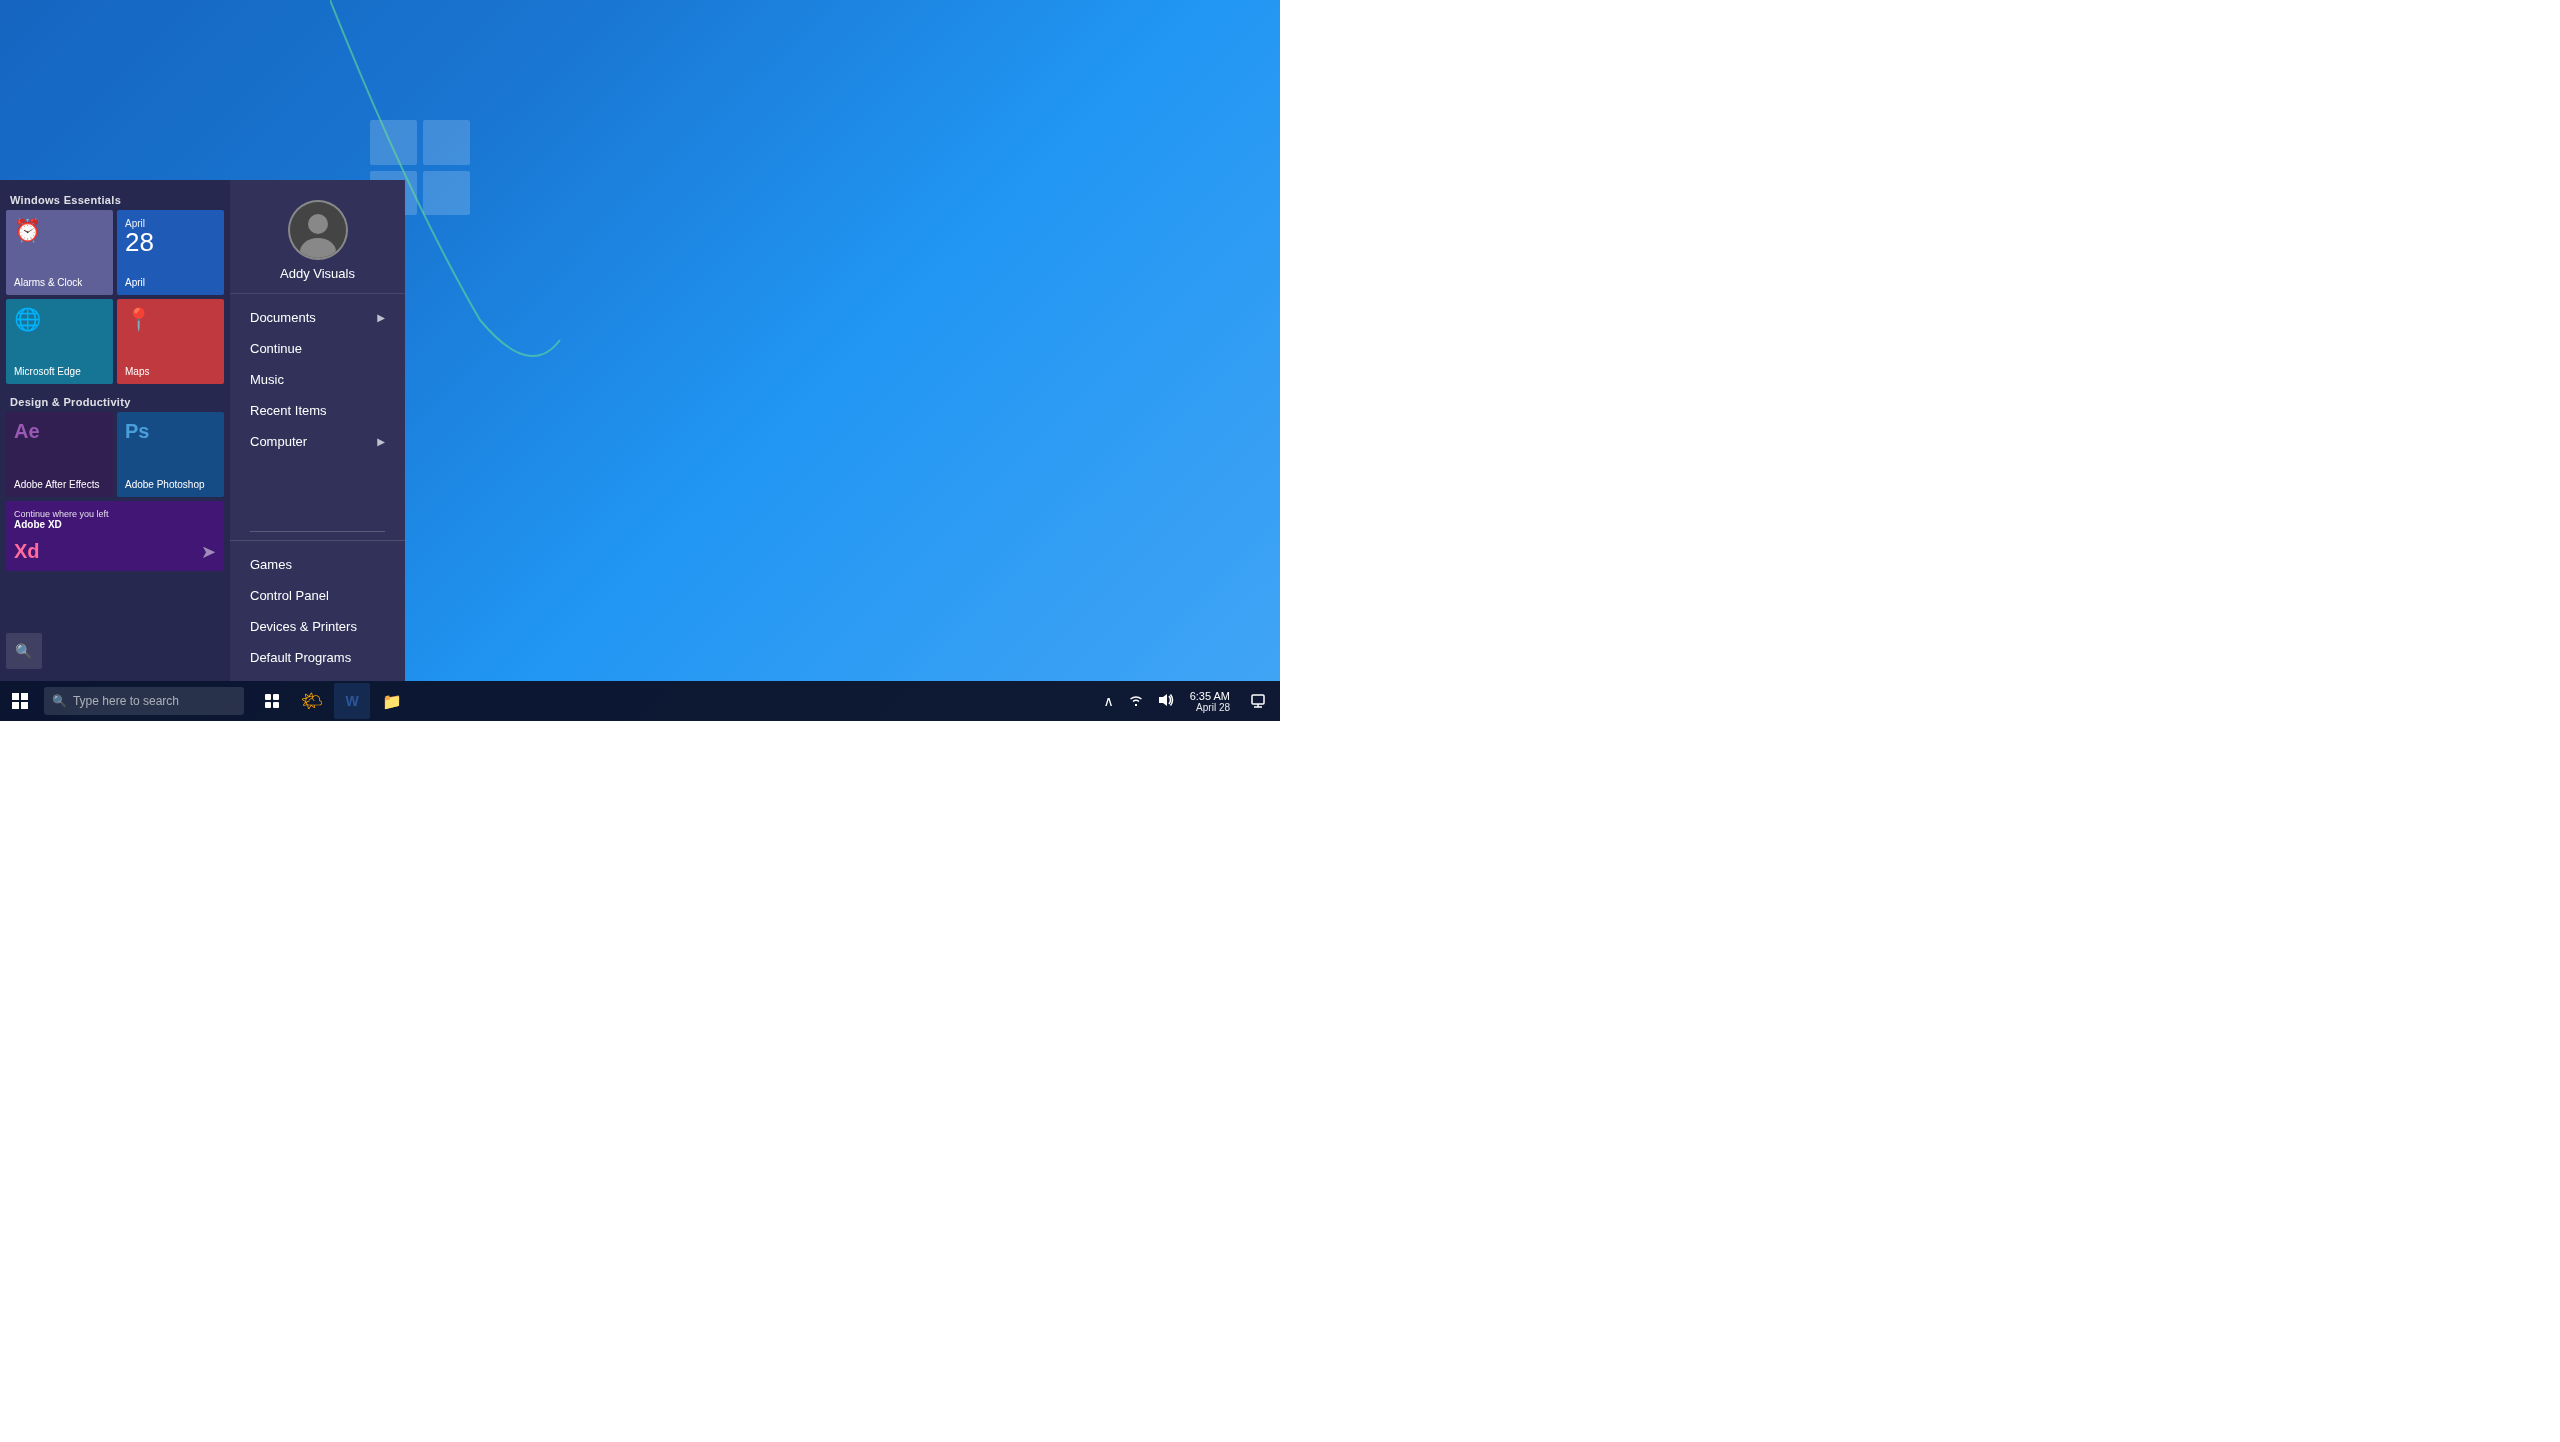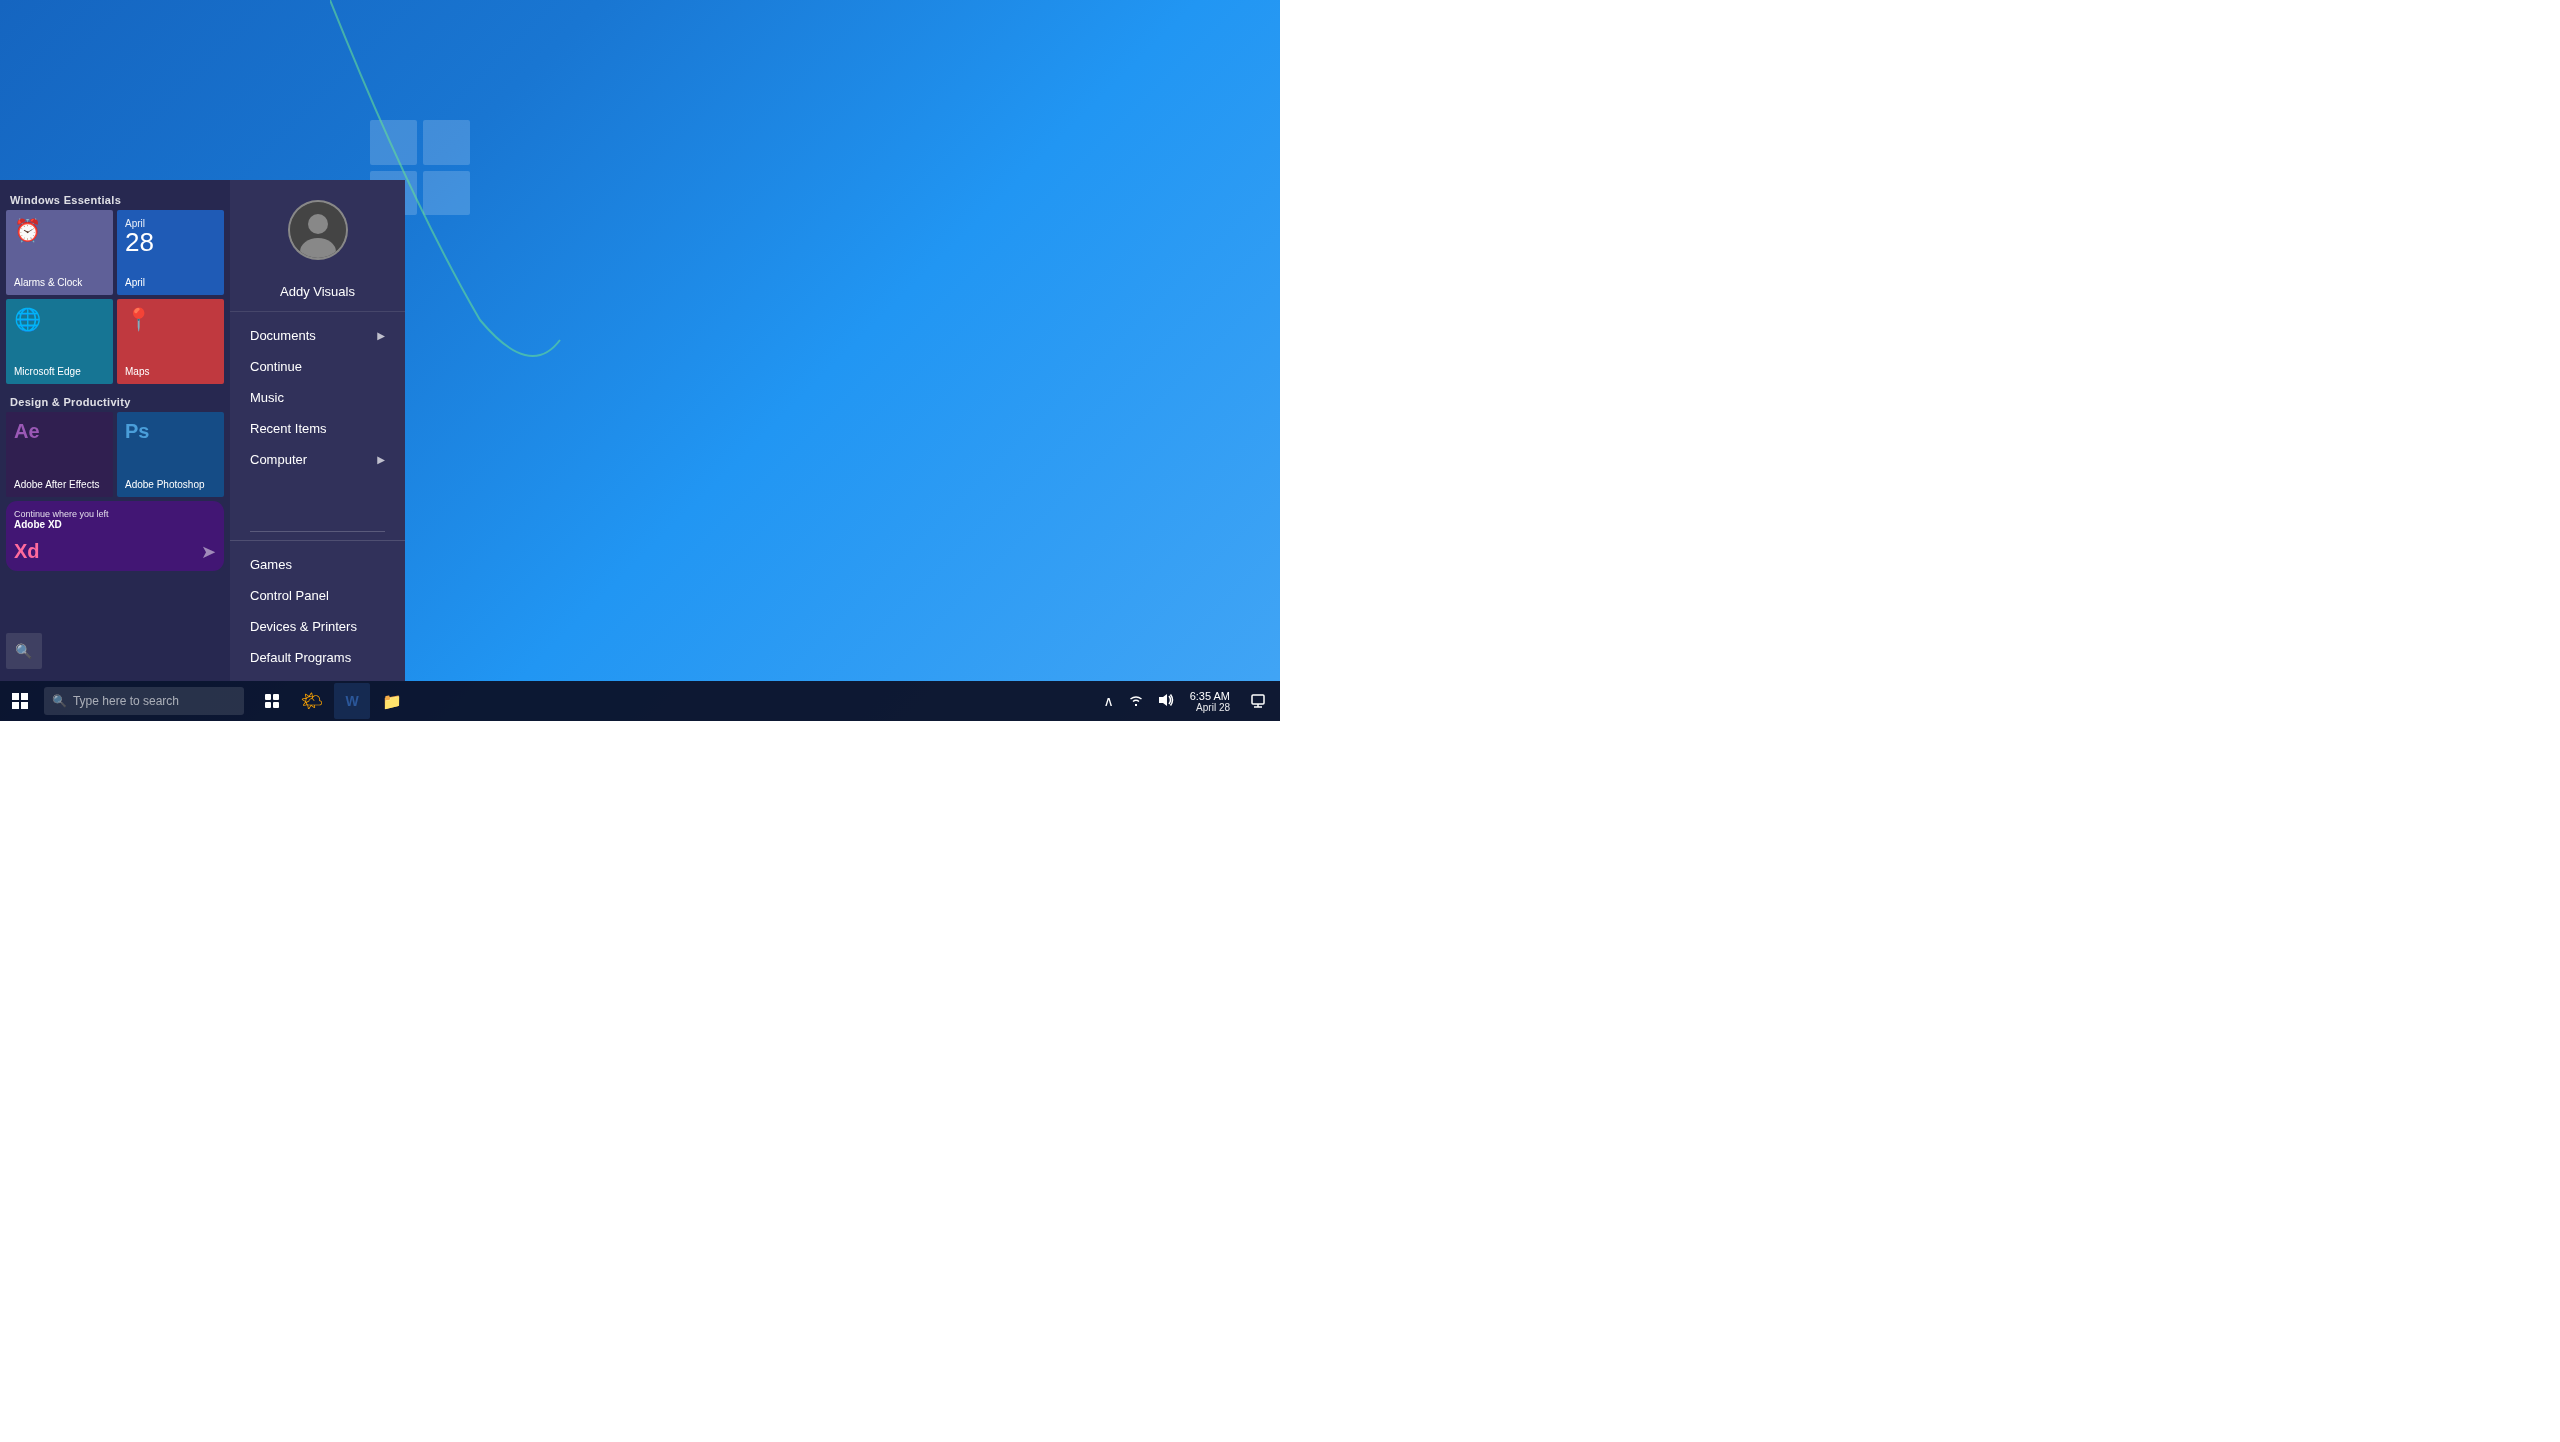--- a/index.html
+++ b/index.html
@@ -61,21 +61,21 @@
       display: flex;
       align-items: center;
       justify-content: center;
       font-size: 28px;
       color: #ccc;
     }
 
     .user-name {
       color: white;
       font-size: 13px;
-      margin-top: 24px;
+      margin-top: 6px;
       text-align: center;
     }
 
     .menu-item {
       display: flex;
       align-items: center;
       justify-content: space-between;
       padding: 8px 20px;
       color: white;
       font-size: 13px;
@@ -425,21 +425,21 @@
       <div class="tile tile-ae">
         <div class="tile-ae-icon">Ae</div>
         <div class="tile-label">Adobe After Effects</div>
       </div>
 
       <div class="tile tile-ps">
         <div class="tile-ps-icon">Ps</div>
         <div class="tile-label">Adobe Photoshop</div>
       </div>
 
-      <div class="tile tile-wide" style="grid-column: span 2; min-height: 70px; background: rgba(70,20,120,0.9); position:relative;border-radius:11px;">
+      <div class="tile tile-wide" style="grid-column: span 2; min-height: 70px; background: rgba(70,20,120,0.9); position:relative;">
         <div class="wide-tile-inner">
           <div class="wide-tile-text" style="flex:1;">
             <div class="continue-text">Continue where you left</div>
             <div class="app-name-text">Adobe XD</div>
           </div>
           <div style="position:absolute;bottom:8px;left:8px;">
             <div class="tile-xd-icon">Xd</div>
           </div>
           <div style="position:absolute;right:8px;bottom:8px;color:rgba(255,255,255,0.5);font-size:18px;">➤</div>
         </div>

